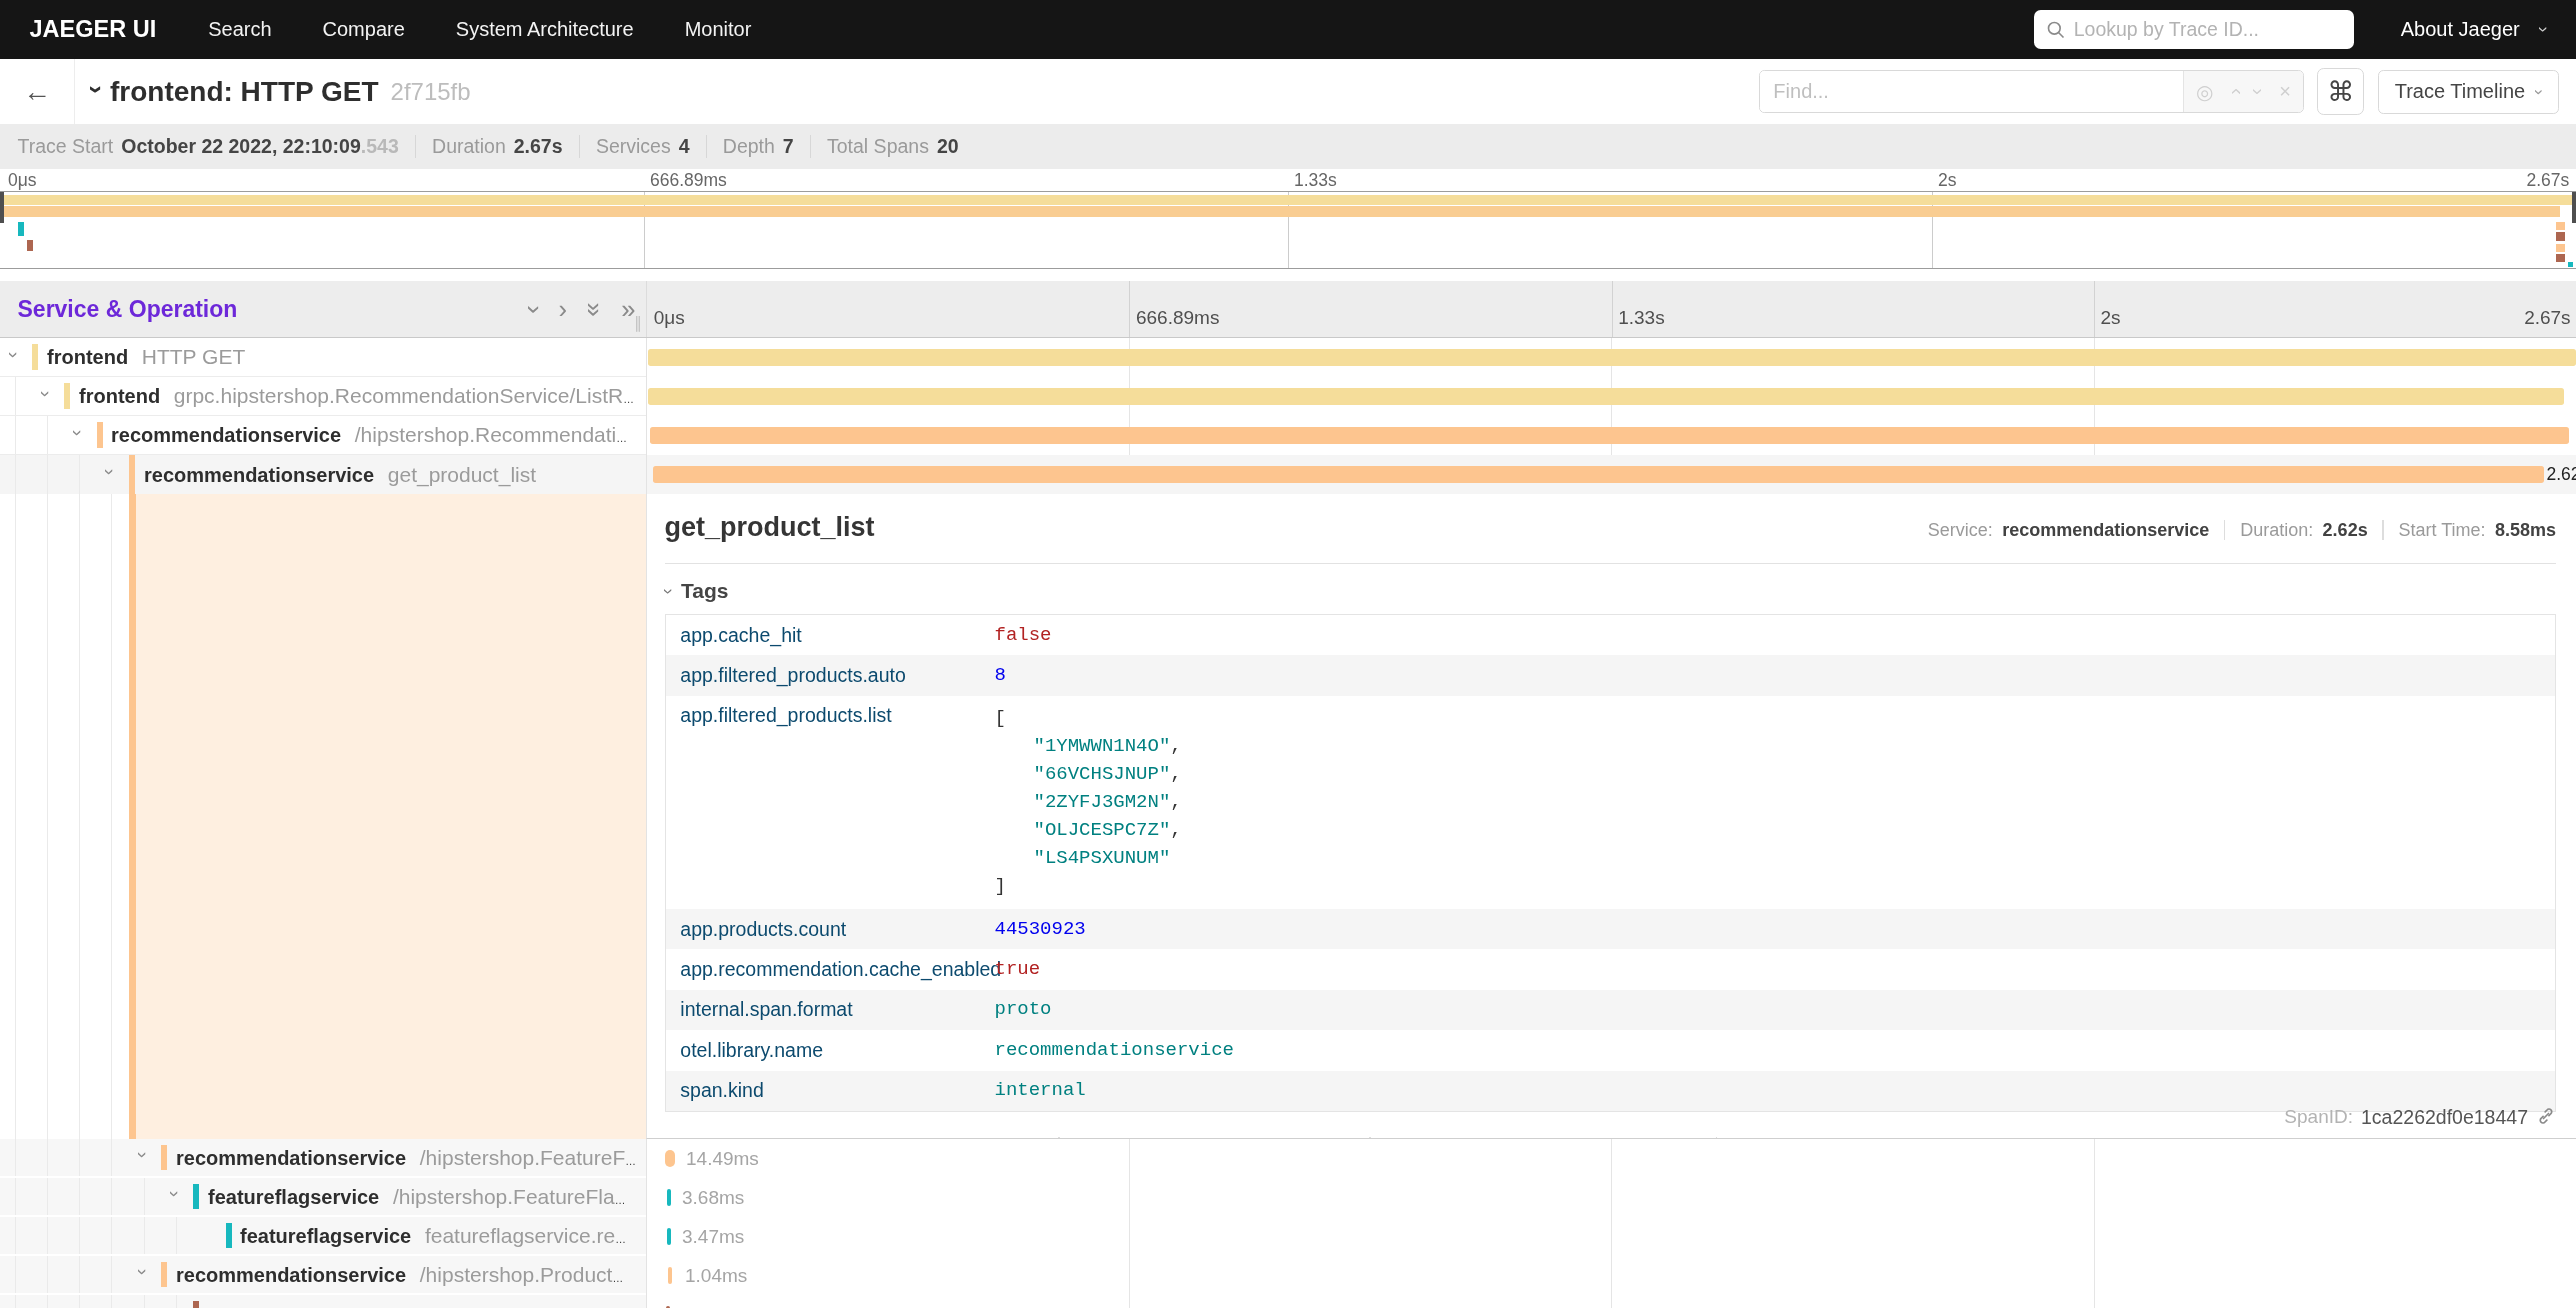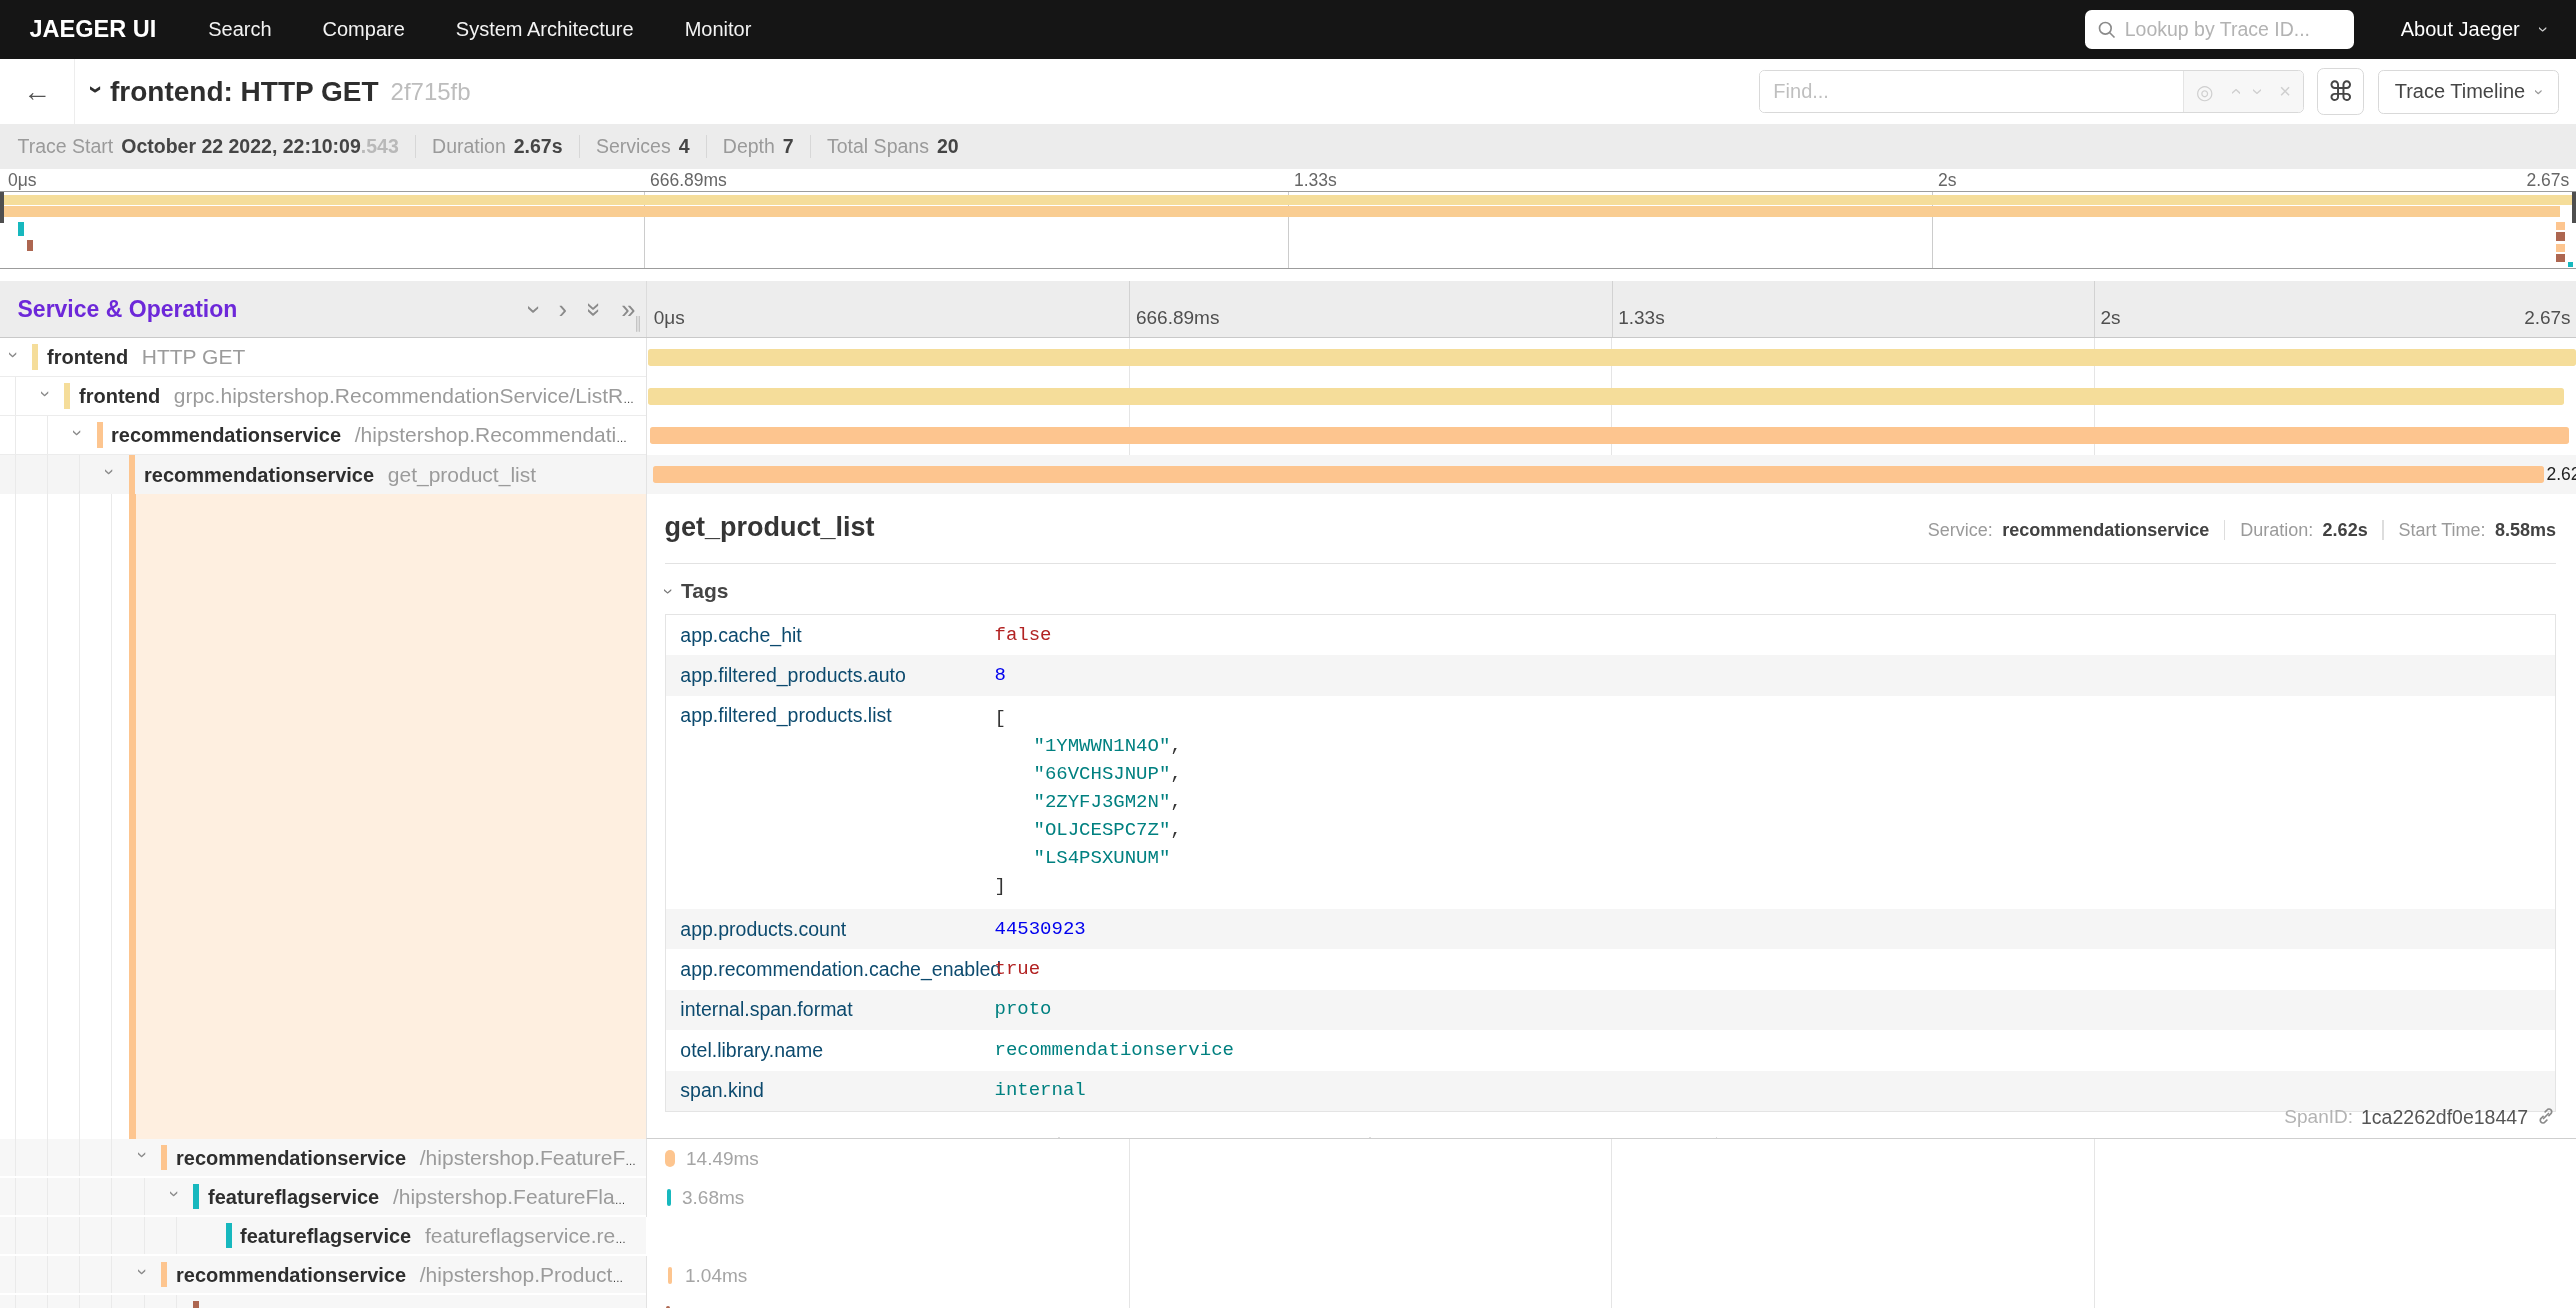--- a/index.html
+++ b/index.html
@@ -9,21 +9,21 @@
 .rot90{display:inline-block;transform:rotate(90deg)}
 .rotm90{display:inline-block;transform:rotate(-90deg)}
 
 
 .topnav{position:absolute;top:0;left:0;right:0;height:59px;background:#151515;
   display:flex;align-items:center;padding:0 29.5px;z-index:10}
 .brand{color:#fff;font-weight:bold;font-size:23.5px;margin-right:52px}
 .navitem{color:#f3f3f3;font-size:20px;margin-right:51px;cursor:pointer}
 .nav-spacer{flex:1}
 .trace-lookup{display:flex;align-items:center;background:#fff;border-radius:6.7px;
-  height:39px;width:269px;padding:0 12px;margin-right:47px}
+  height:39px;width:320px;padding:0 12px;margin-right:47px}
 .trace-lookup input{border:none;outline:none;font-size:19.5px;color:#444;width:100%;
   font-family:inherit;margin-left:8px}
 .trace-lookup input::placeholder{color:#b3b3b3}
 .about{color:#fff;font-size:20px;display:flex;align-items:center;gap:21px;cursor:pointer}
 .about .chev{color:#cfcfcf;font-size:17.5px}
 
 
 .thead{position:absolute;top:59px;left:0;right:0;height:65px;background:#fff;
   display:flex;align-items:center}
 .back{width:74px;text-align:center;font-size:28px;color:#555;cursor:pointer}
@@ -479,20 +479,24 @@
         <span class="g" style="left:79px"></span>
       <span class="g" style="left:111px"></span>
         <span class="g" style="left:144px"></span>
         <span class="g" style="left:176px"></span>
       <span class="cb" style="left: 226px; background-color: rgb(23, 184, 190);"></span>
       <div class="nm" style="margin-left:240px">
         <span class="svc">featureflagservice</span>
         <span class="op">featureflagservice.repo.query:fe...</span>
       </div>
     </div>
+    <div class="rt">
+      <div class="bar" style="left: 19.5px; width: 4.7px; background-color: rgb(23, 184, 190);"></div>
+      <span class="dur" style="left:35px">3.47ms</span>
+    </div>
   </div>
 
   <div class="row rb">
     <div class="rn">
       <span class="g" style="left:14.8px"></span>
         <span class="g" style="left:47px"></span>
       <span class="g" style="left:79px"></span>
         <span class="g" style="left:111px"></span>
       <span class="rchev rot90" style="left:140px">›</span>
       <span class="cb" style="left: 161px; background-color: rgb(253, 197, 143);"></span>

